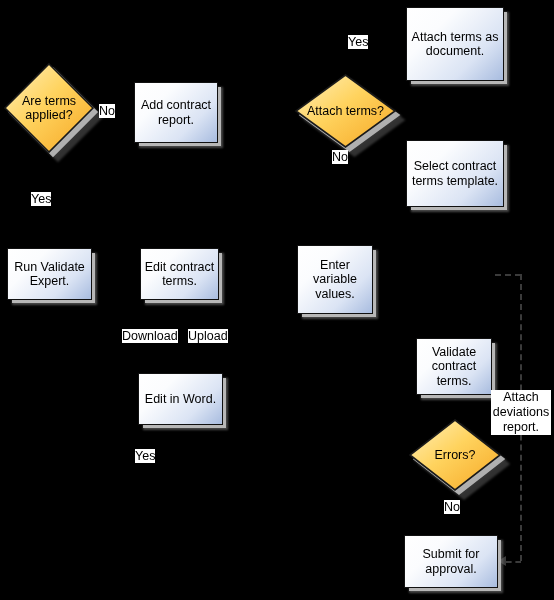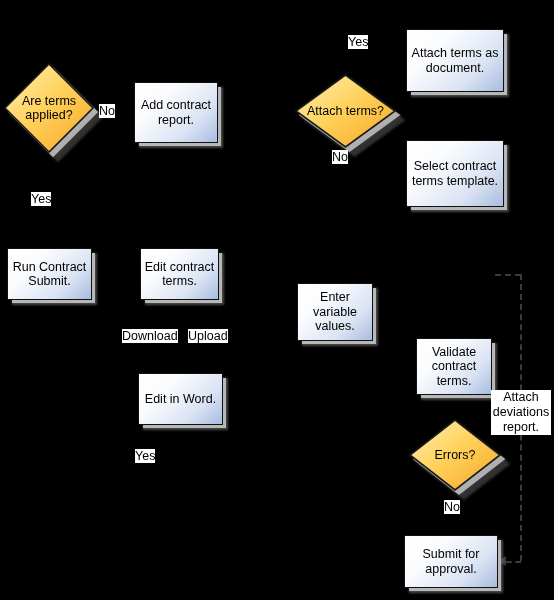--- a/index.html
+++ b/index.html
@@ -143,41 +143,41 @@
           <stop offset="0%" stop-color="#fff0bc"></stop>
             <stop offset="45%" stop-color="#ffd35e"></stop>
           <stop offset="100%" stop-color="#f5a623"></stop>
         </linearGradient>
       </defs>
       <polygon points="51.5,2 101,38 51.5,74 2,38" fill="url(#gd2)" stroke="#1a1a1a" stroke-width="1.6"></polygon>
     </svg>
     <div class="dlabel">Attach terms?</div>
   </div>
 
-  <div class="node proc" style="left:406px;top:29px;width:98px;height:63px;justify-content:center;">
+  <div class="node proc" style="left:406px;top:7px;width:98px;height:74px;justify-content:center;">
     <span>Attach terms as document.</span>
   </div>
 
   <div class="node proc" style="left:406px;top:140px;width:98px;height:67px;">
     <span>Select contract terms template.</span>
   </div>
 
   <div class="node proc" style="left:7px;top:248px;width:85px;height:52px;">
-    <span>Run Contract Submit.</span>
+    <span>Run Validate Expert.</span>
   </div>
 
   <div class="node proc" style="left:140px;top:248px;width:79px;height:52px;">
     <span>Edit contract terms.</span>
   </div>
 
   <div class="node proc" style="left:138px;top:373px;width:85px;height:52px;">
     <span>Edit in Word.</span>
   </div>
 
-  <div class="node proc" style="left:297px;top:245px;width:76px;height:58px;margin-top:38px;">
+  <div class="node proc" style="left:297px;top:245px;width:76px;height:69px;">
     <span>Enter variable values.</span>
   </div>
 
 
   <div class="node proc" style="left:416px;top:338px;width:76px;height:57px;">
     <span>Validate contract terms.</span>
   </div>
 
   <div class="node dec" style="left:408px;top:418px;width:94px;height:74px;">
     <svg width="94" height="74" viewBox="0 0 94 74" aria-hidden="true">

